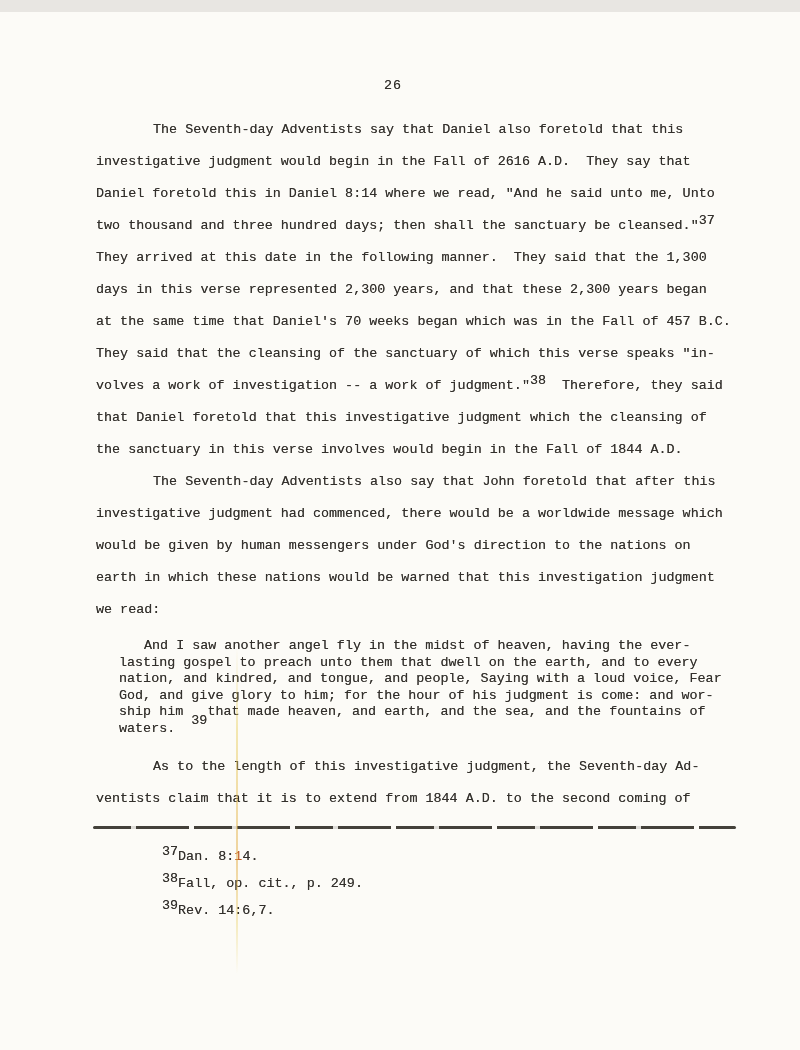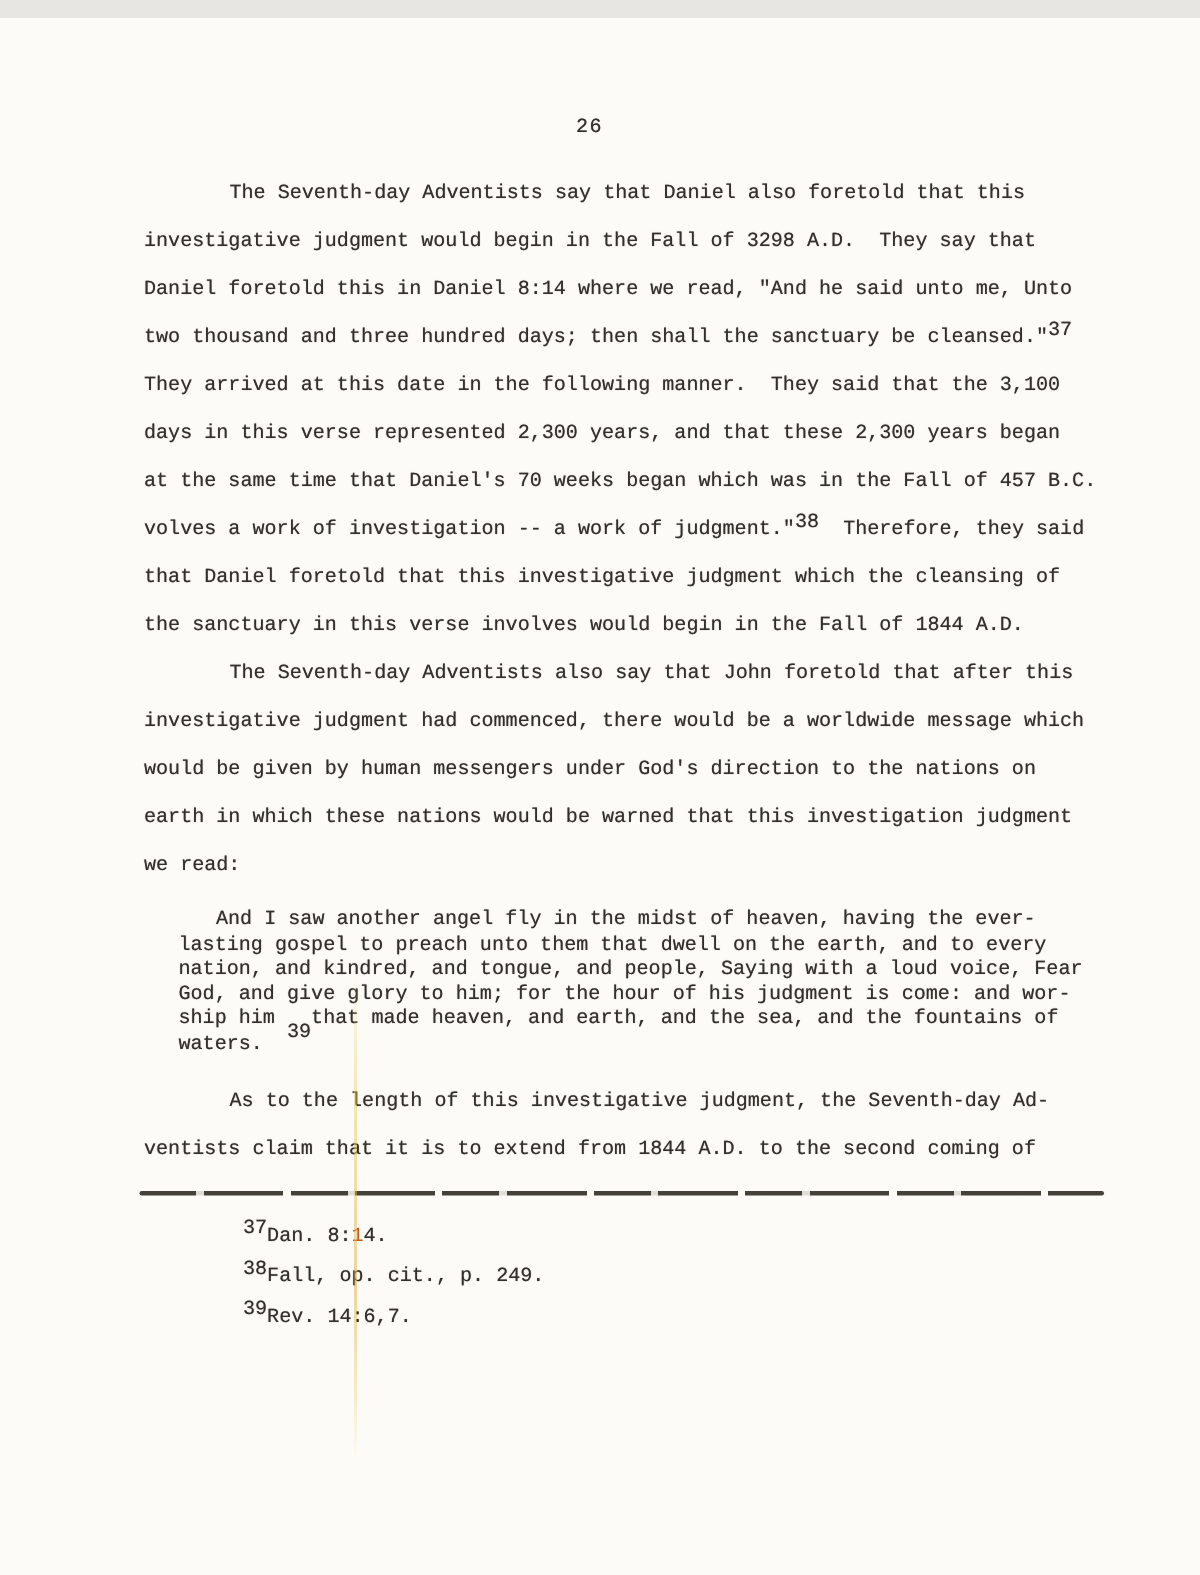--- a/index.html
+++ b/index.html
@@ -55,26 +55,27 @@
   }
 </style>
 </head>
 <body>
 
 <div class="page" style="--paper: #fcfbf7; --ink: #33302c; --red: #bf5a22;">
   <div class="pagenum">26</div>
   <div id="doc">
       <div class="block b0 block-paragraph">
         <div class="line indent"><span>The Seventh-day Adventists say that Daniel also foretold that this</span></div>
-        <div class="line"><span>investigative judgment would begin in the Fall of 3298 A.D.  They say that</span></div>
+        <div class="line"><span>investigative judgment would begin in the Fall of 2616 A.D.  They say that</span></div>
         <div class="line"><span>Daniel foretold this in Daniel 8:14 where we read, "And he said unto me, Unto</span></div>
         <div class="line"><span>two thousand and three hundred days; then shall the sanctuary be cleansed."</span><span class="sup">37</span></div>
-        <div class="line"><span>They arrived at this date in the following manner.  They said that the 3,100</span></div>
+        <div class="line"><span>They arrived at this date in the following manner.  They said that the 1,300</span></div>
         <div class="line"><span>days in this verse represented 2,300 years, and that these 2,300 years began</span></div>
         <div class="line"><span>at the same time that Daniel's 70 weeks began which was in the Fall of 457 B.C.</span></div>
+        <div class="line"><span>They said that the cleansing of the sanctuary of which this verse speaks "in-</span></div>
         <div class="line"><span>volves a work of investigation -- a work of judgment."</span><span class="sup">38</span><span>  Therefore, they said</span></div>
         <div class="line"><span>that Daniel foretold that this investigative judgment which the cleansing of</span></div>
         <div class="line"><span>the sanctuary in this verse involves would begin in the Fall of 1844 A.D.</span></div>
         <div class="line indent"><span>The Seventh-day Adventists also say that John foretold that after this</span></div>
         <div class="line"><span>investigative judgment had commenced, there would be a worldwide message which</span></div>
         <div class="line"><span>would be given by human messengers under God's direction to the nations on</span></div>
         <div class="line"><span>earth in which these nations would be warned that this investigation judgment</span></div>
         <div class="line"><span>we read:</span></div>
       </div>
       <div class="block b1 block-quote">

